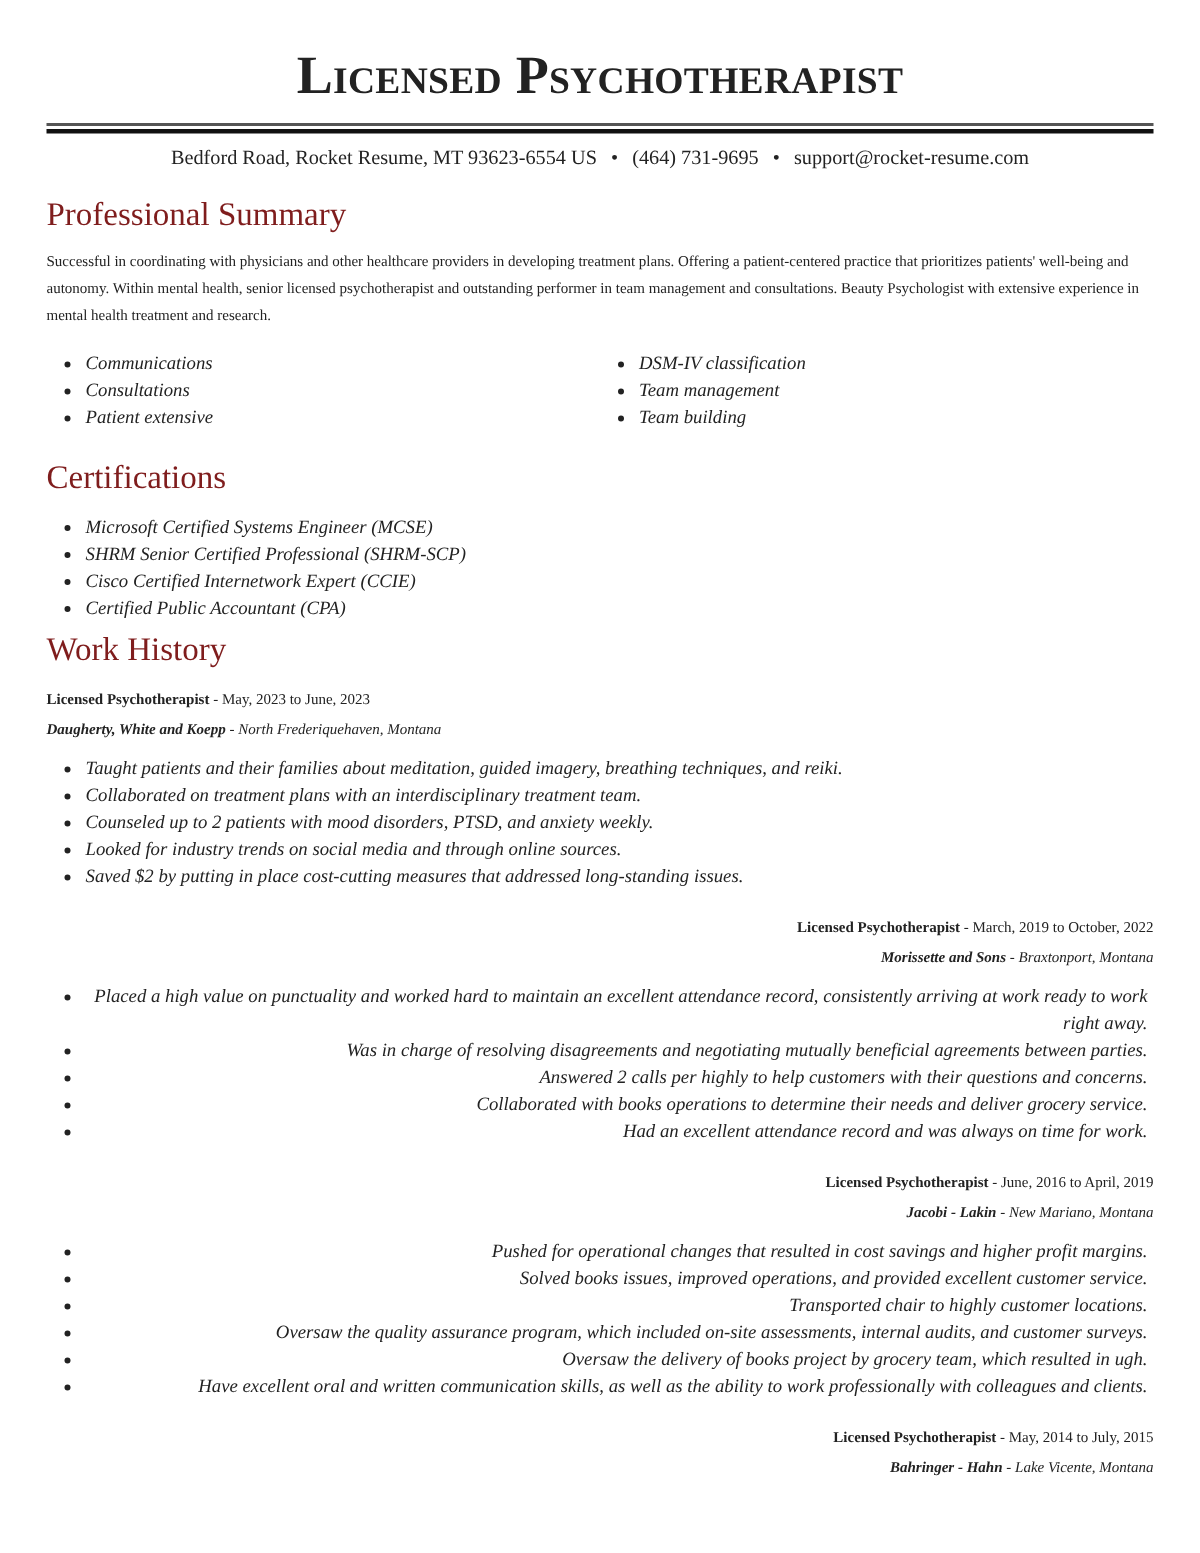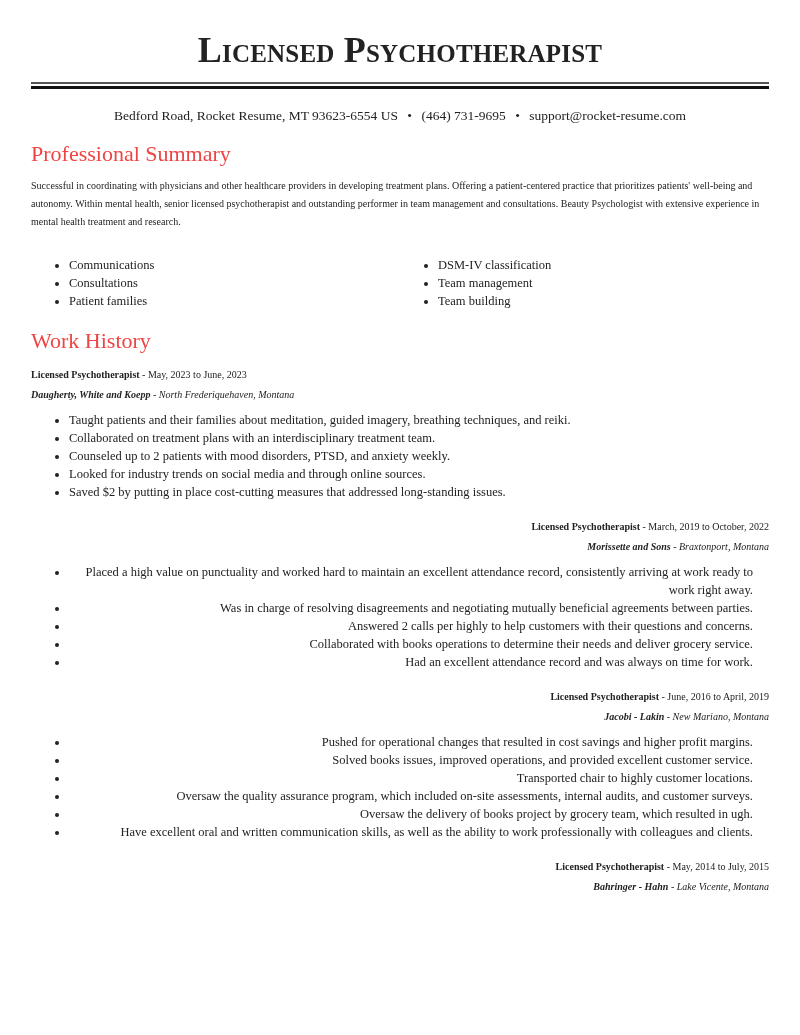--- a/index.html
+++ b/index.html
@@ -20,38 +20,38 @@
     padding-top: 28px;
     height: 50px;
     line-height: 44px;
   }
   .rules { margin-top: 4px; }
   .rule1 { height: 2px; background: #555; margin-bottom: 2px; }
   .rule2 { height: 3px; background: #111; }
   .contact {
     text-align: center;
     font-size: 13.5px;
-    margin-top: 17px;
+    margin-top: 6px;
     height: 20px;
     line-height: 20px;
   }
   .contact .sep { margin: 0 6px; }
   h2 {
     font-weight: normal;
     font-size: 22px;
     margin: 0;
-    color: #ef4444;
+    color: #7f1d1d;
   }
   .section-summary h2 { margin-top: 13px; height: 30px; line-height: 30px; }
   p.summary {
     font-size: 10px;
     line-height: 18px;
     margin: 8px 0 0 0;
   }
-  ul { margin: 16px; padding-left: 22px; }
+  ul { margin: 4px; padding-left: 22px; font-style: italic; }
   li { font-size: 12.5px; line-height: 18px; }
   .skills-h { margin-top: 11px; height: 30px; line-height: 30px; }
   .skills-grid { display: flex; margin-top: 9px; }
   .skills-grid ul { width: 364px; }
   .cert-h { margin-top: 12px; height: 30px; line-height: 30px; }
   .cert-list { margin-top: 9px; }
   .work-h { height: 30px; line-height: 30px; }
   .job { margin-top: 9px; }
   .job + .job { margin-top: 16px; text-align: right; }
   .job-line { font-size: 10px; line-height: 20px; }
@@ -80,30 +80,39 @@
   <div class="section-summary">
     <h2>Professional Summary</h2>
     <p class="summary">Successful in coordinating with physicians and other healthcare providers in developing treatment plans. Offering a patient-centered practice that prioritizes patients' well-being and autonomy. Within mental health, senior licensed psychotherapist and outstanding performer in team management and consultations. Beauty Psychologist with extensive experience in mental health treatment and research.</p>
   </div>
 
   <div>
     <div class="skills-grid">
       <ul>
         <li>Communications</li>
         <li>Consultations</li>
-        <li>Patient families</li>
+        <li>Patient extensive</li>
       </ul>
       <ul>
         <li>DSM-IV classification</li>
         <li>Team management</li>
         <li>Team building</li>
       </ul>
     </div>
   </div>
 
+  <div>
+    <h2 class="cert-h">Certifications</h2>
+    <ul class="cert-list">
+      <li>Microsoft Certified Systems Engineer (MCSE)</li>
+      <li>SHRM Senior Certified Professional (SHRM-SCP)</li>
+      <li>Cisco Certified Internetwork Expert (CCIE)</li>
+      <li>Certified Public Accountant (CPA)</li>
+    </ul>
+  </div>
 
   <div>
     <h2 class="work-h">Work History</h2>
 
     <div class="job">
       <div class="job-line"><span class="job-title">Licensed Psychotherapist</span><span> - May, 2023 to June, 2023</span></div>
       <div class="job-line job-company"><b>Daugherty, White and Koepp</b><span> - North Frederiquehaven, Montana</span></div>
       <ul>
         <li>Taught patients and their families about meditation, guided imagery, breathing techniques, and reiki.</li>
         <li>Collaborated on treatment plans with an interdisciplinary treatment team.</li>

